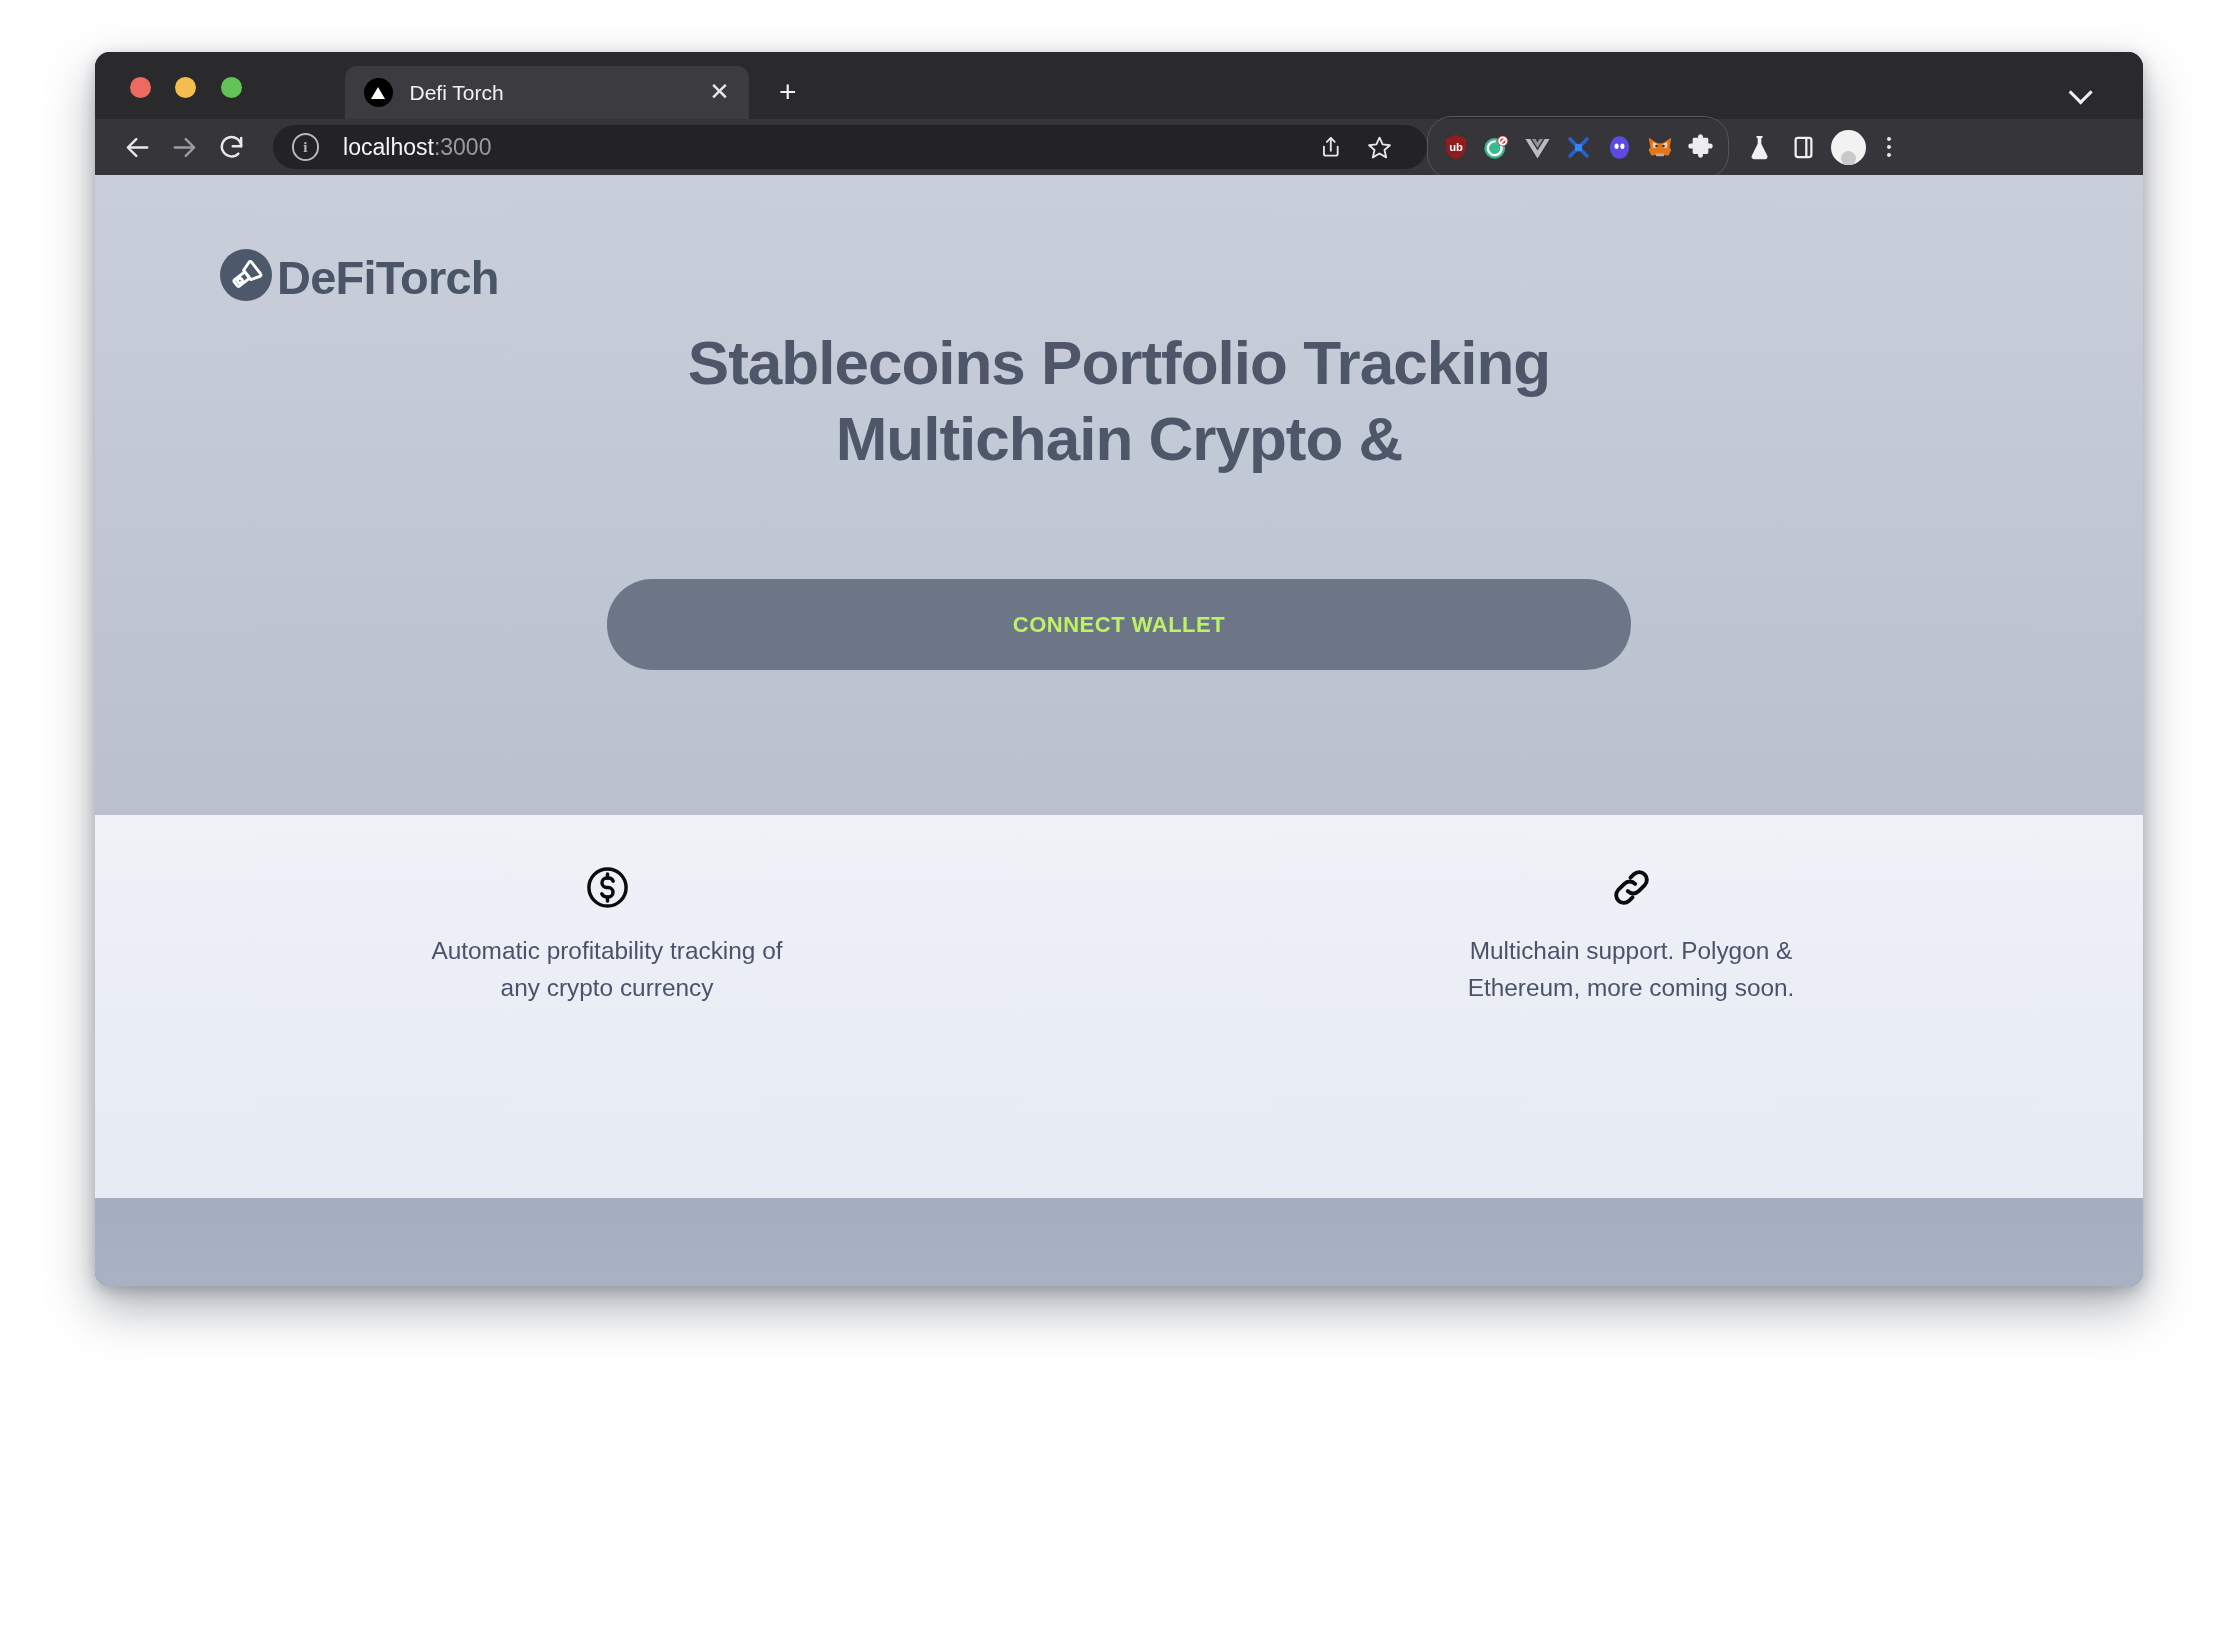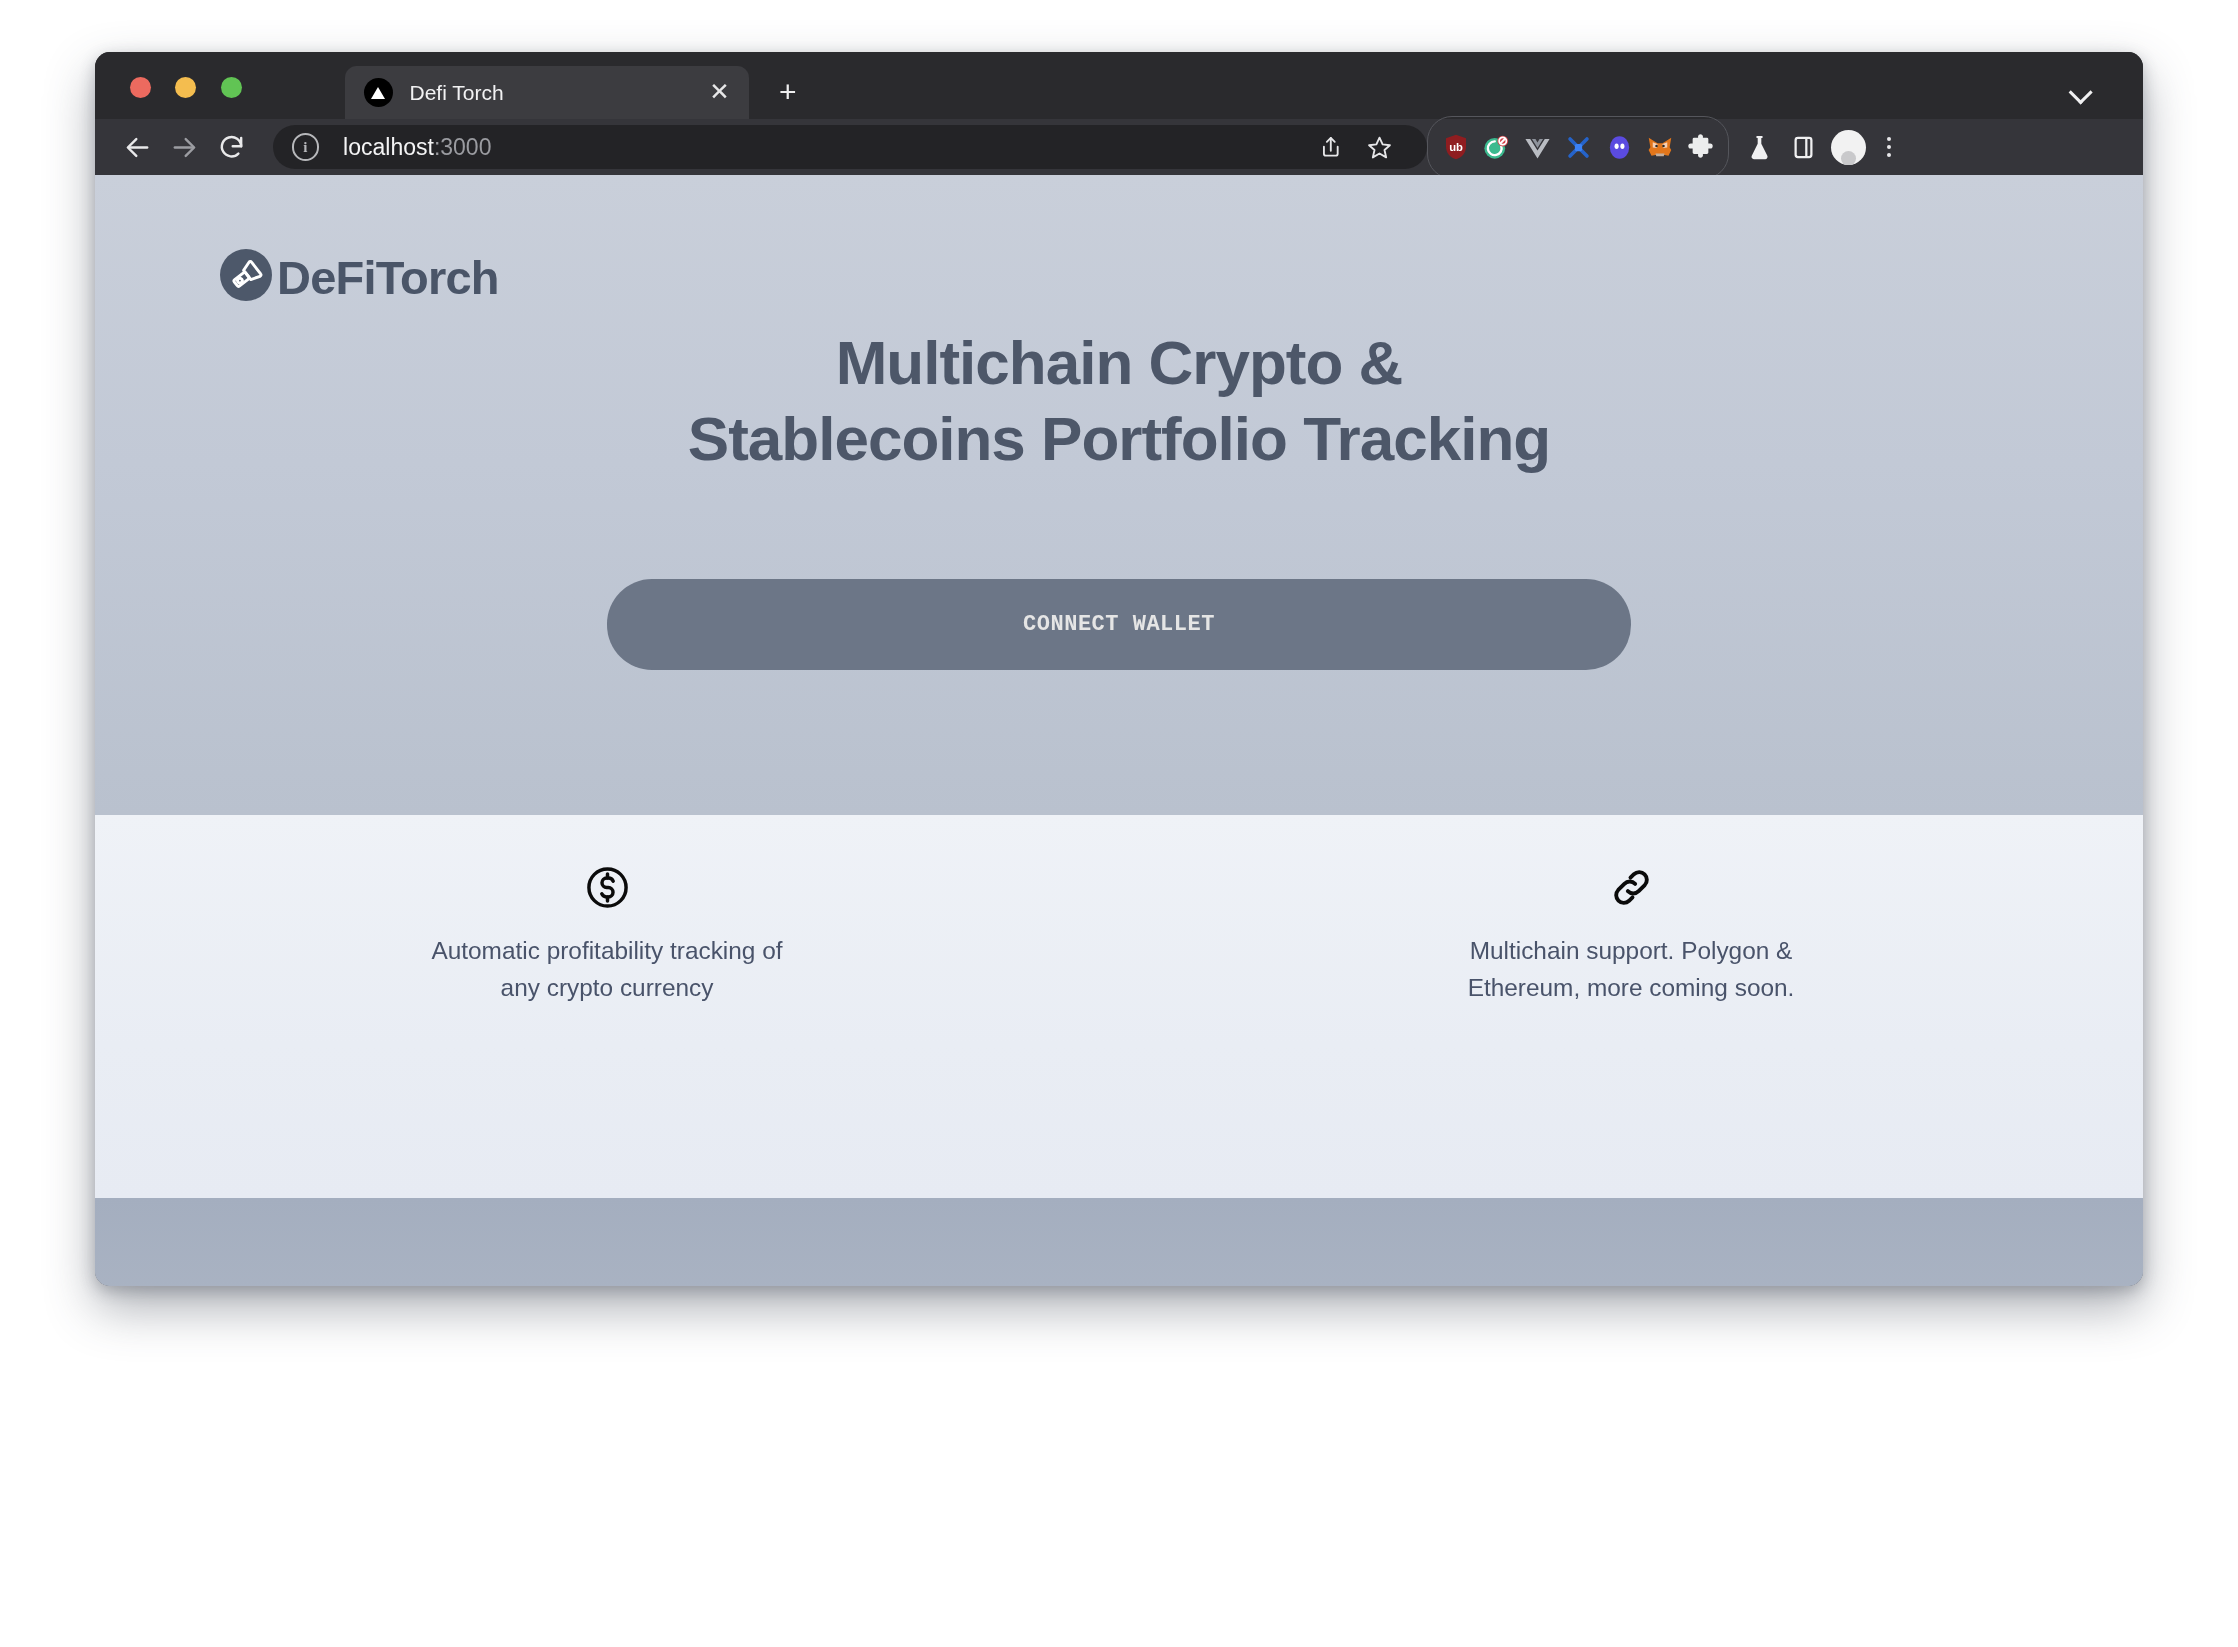--- a/index.html
+++ b/index.html
@@ -271,29 +271,29 @@
     left: 0; right: 0;
     top: 404px;
     display: flex;
     justify-content: center;
   }
   .cta {
     width: 1024px;
     height: 91px;
     border-radius: 45px;
     background: #6c7687;
-    color: #e5e5e5;
+    color: #bef264;
     font-size: 22px;
     font-weight: bold;
     letter-spacing: 0.5px;
     display: flex;
     align-items: center;
     justify-content: center;
     border: none;
-    font-family: Liberation Mono, monospace;
+    font-family: Liberation Sans, sans-serif;
     cursor: pointer;
   }
 
   
   .features {
     position: relative;
     height: 383px;
     background: linear-gradient(180deg, #eff2f7 0%, #e9edf4 60%, #e7ebf3 100%);
     display: flex;
     align-items: flex-start;
@@ -477,22 +477,22 @@
                 <rect x="3.2" y="9.4" width="9.4" height="5.2" rx="1.1"></rect>
                 <path d="M12.6 8.2 18.6 6.2a1 1 0 0 1 1.3 1v9.6a1 1 0 0 1-1.3 1l-6-2z"></path>
                 <circle cx="6.6" cy="12" r="1.5"></circle>
               </g>
             </svg>
           </span>
           <span class="logo-text">DeFiTorch</span>
         </div>
 
         <div class="headline">
+          <div>Stablecoins Portfolio Tracking</div>
           <div>Multichain Crypto &amp;</div>
-          <div>Stablecoins Portfolio Tracking</div>
         </div>
 
         <div class="cta-wrap">
           <button class="cta">CONNECT WALLET</button>
         </div>
       </div>
 
       <div class="features">
 
         <div class="feature">

